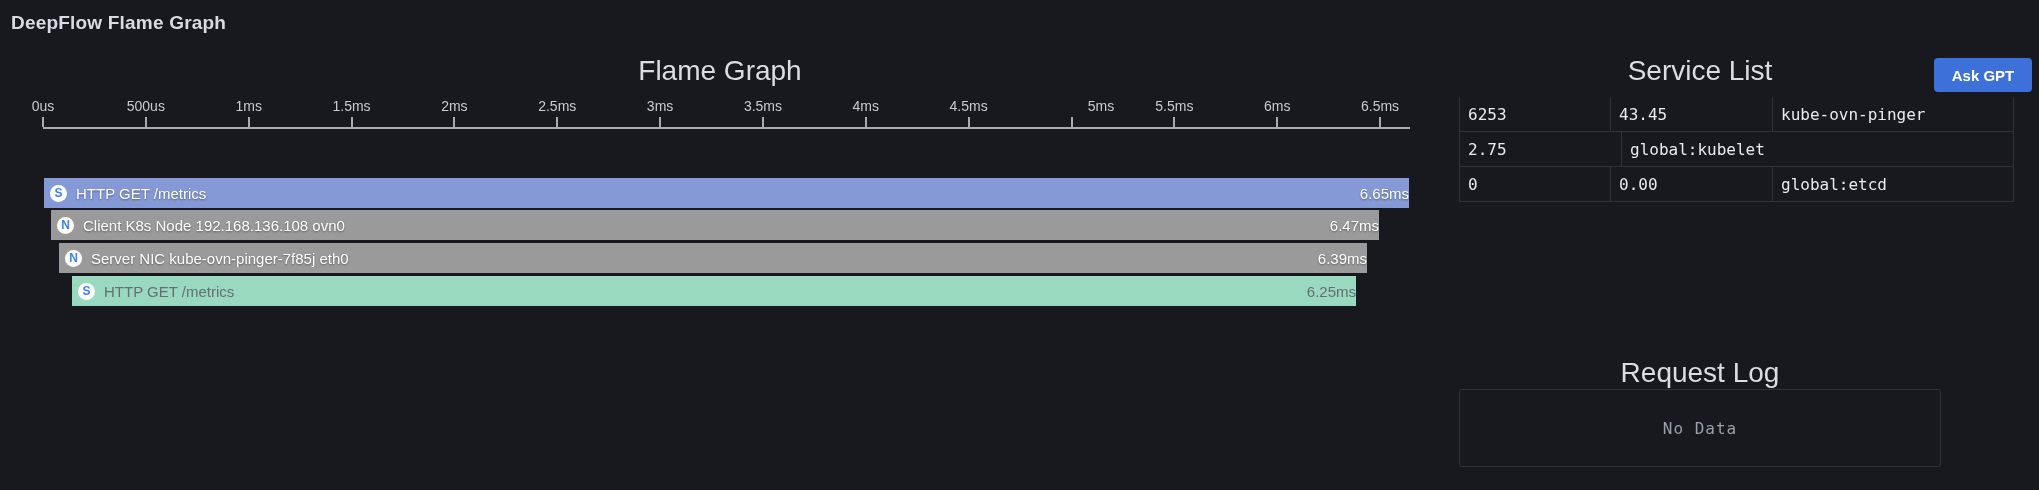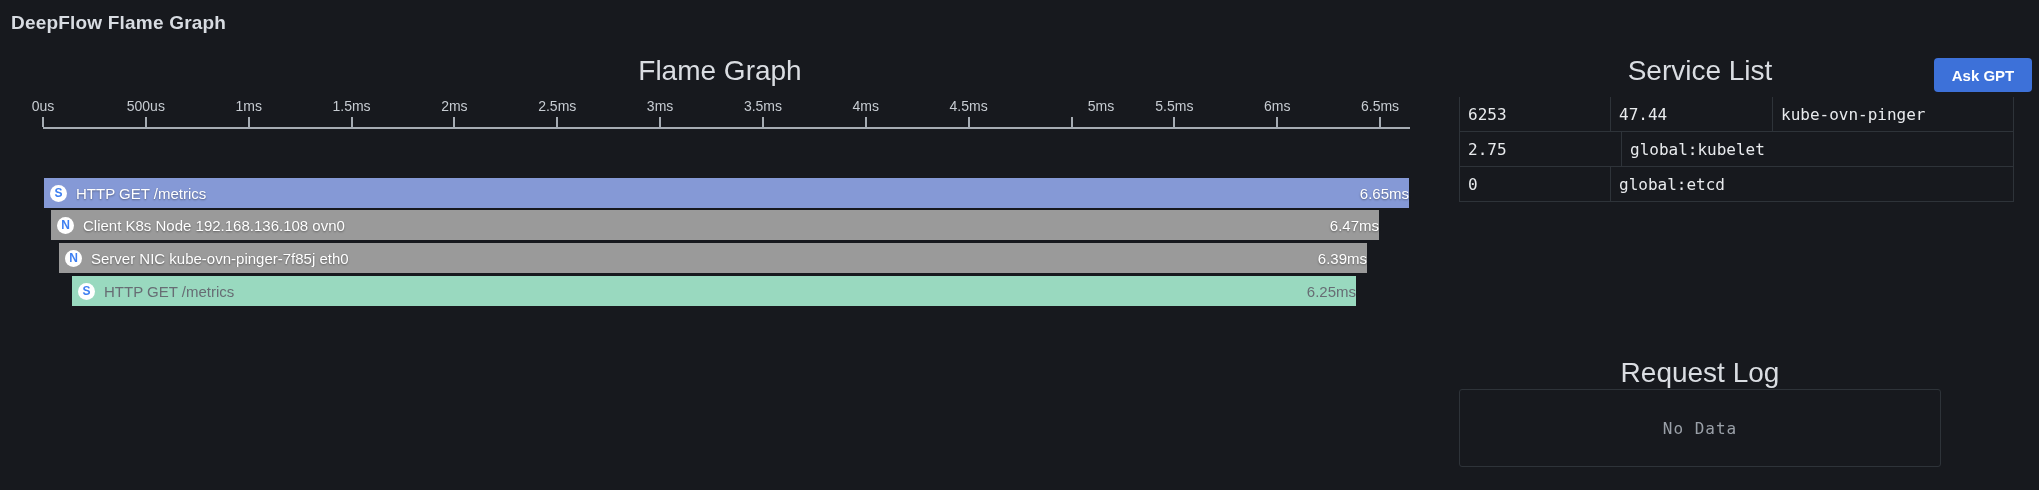--- a/index.html
+++ b/index.html
@@ -161,29 +161,30 @@
     </div>
   </div>
 
 <div class="abs panel-title" id="service-title">Service List</div>
 <button class="abs" id="ask-gpt">Ask GPT</button>
 
 <div class="abs" id="service-table">
   <div class="st-body" id="st-body">
       <div class="st-row">
         <div class="st-cell st-sep" style="flex: 0 0 151px;">6253</div>
-        <div class="st-cell st-sep" style="flex: 0 0 162px;">47.44</div>
+        <div class="st-cell st-sep" style="flex: 0 0 162px;">43.45</div>
         <div class="st-cell" style="flex: 1 1 auto;">kube-ovn-pinger</div>
       </div>
       <div class="st-row">
         <div class="st-cell st-sep" style="flex: 0 0 162px;">2.75</div>
         <div class="st-cell" style="flex: 1 1 auto;">global:kubelet</div>
       </div>
       <div class="st-row">
         <div class="st-cell st-sep" style="flex: 0 0 151px;">0</div>
+        <div class="st-cell st-sep" style="flex: 0 0 162px;">0.00</div>
         <div class="st-cell" style="flex: 1 1 auto;">global:etcd</div>
       </div>
     </div>
 </div>
 
 <div class="abs panel-title" id="requestlog-title">Request Log</div>
 <div class="abs" id="nodata-box">
   <span id="nodata-text">No Data</span>
 </div>
 

